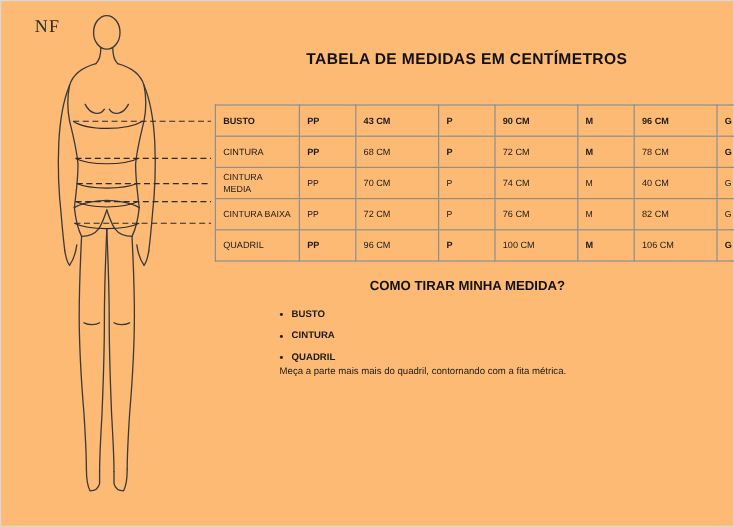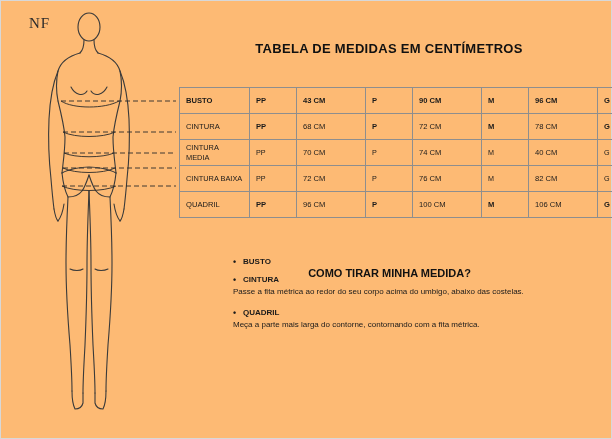--- a/index.html
+++ b/index.html
@@ -102,21 +102,20 @@
   
   .howto-title {
     position: absolute;
     left: 178px;
     top: 232px;
     width: 421px;
     text-align: center;
     font-size: 11px;
     font-weight: bold;
     color: #111;
-    margin-top: 34px;
   }
   .howto-body {
     position: absolute;
     left: 232px;
     top: 256px;
     width: 318px;
   }
   .howto-item {
     margin-bottom: 9px;
   }
@@ -275,25 +274,24 @@
         <span class="bullet">•</span>
         <span>BUSTO</span>
       </div>
     </div>
 
     <div class="howto-item">
       <div class="howto-head">
         <span class="bullet">•</span>
         <span>CINTURA</span>
       </div>
-      <div class="howto-text">Passe a fita métrica ao redor do seu corpo acima do umbigo, abaixo das costelas.</div>
     </div>
 
     <div class="howto-item">
       <div class="howto-head">
         <span class="bullet">•</span>
         <span>QUADRIL</span>
       </div>
-      <div class="howto-text">Meça a parte mais larga do contorne, contornando com a fita métrica.</div>
+      <div class="howto-text">Meça a parte mais mais do quadril, contornando com a fita métrica.</div>
     </div>
 
   </div>
 </div>
 
 </body></html>

